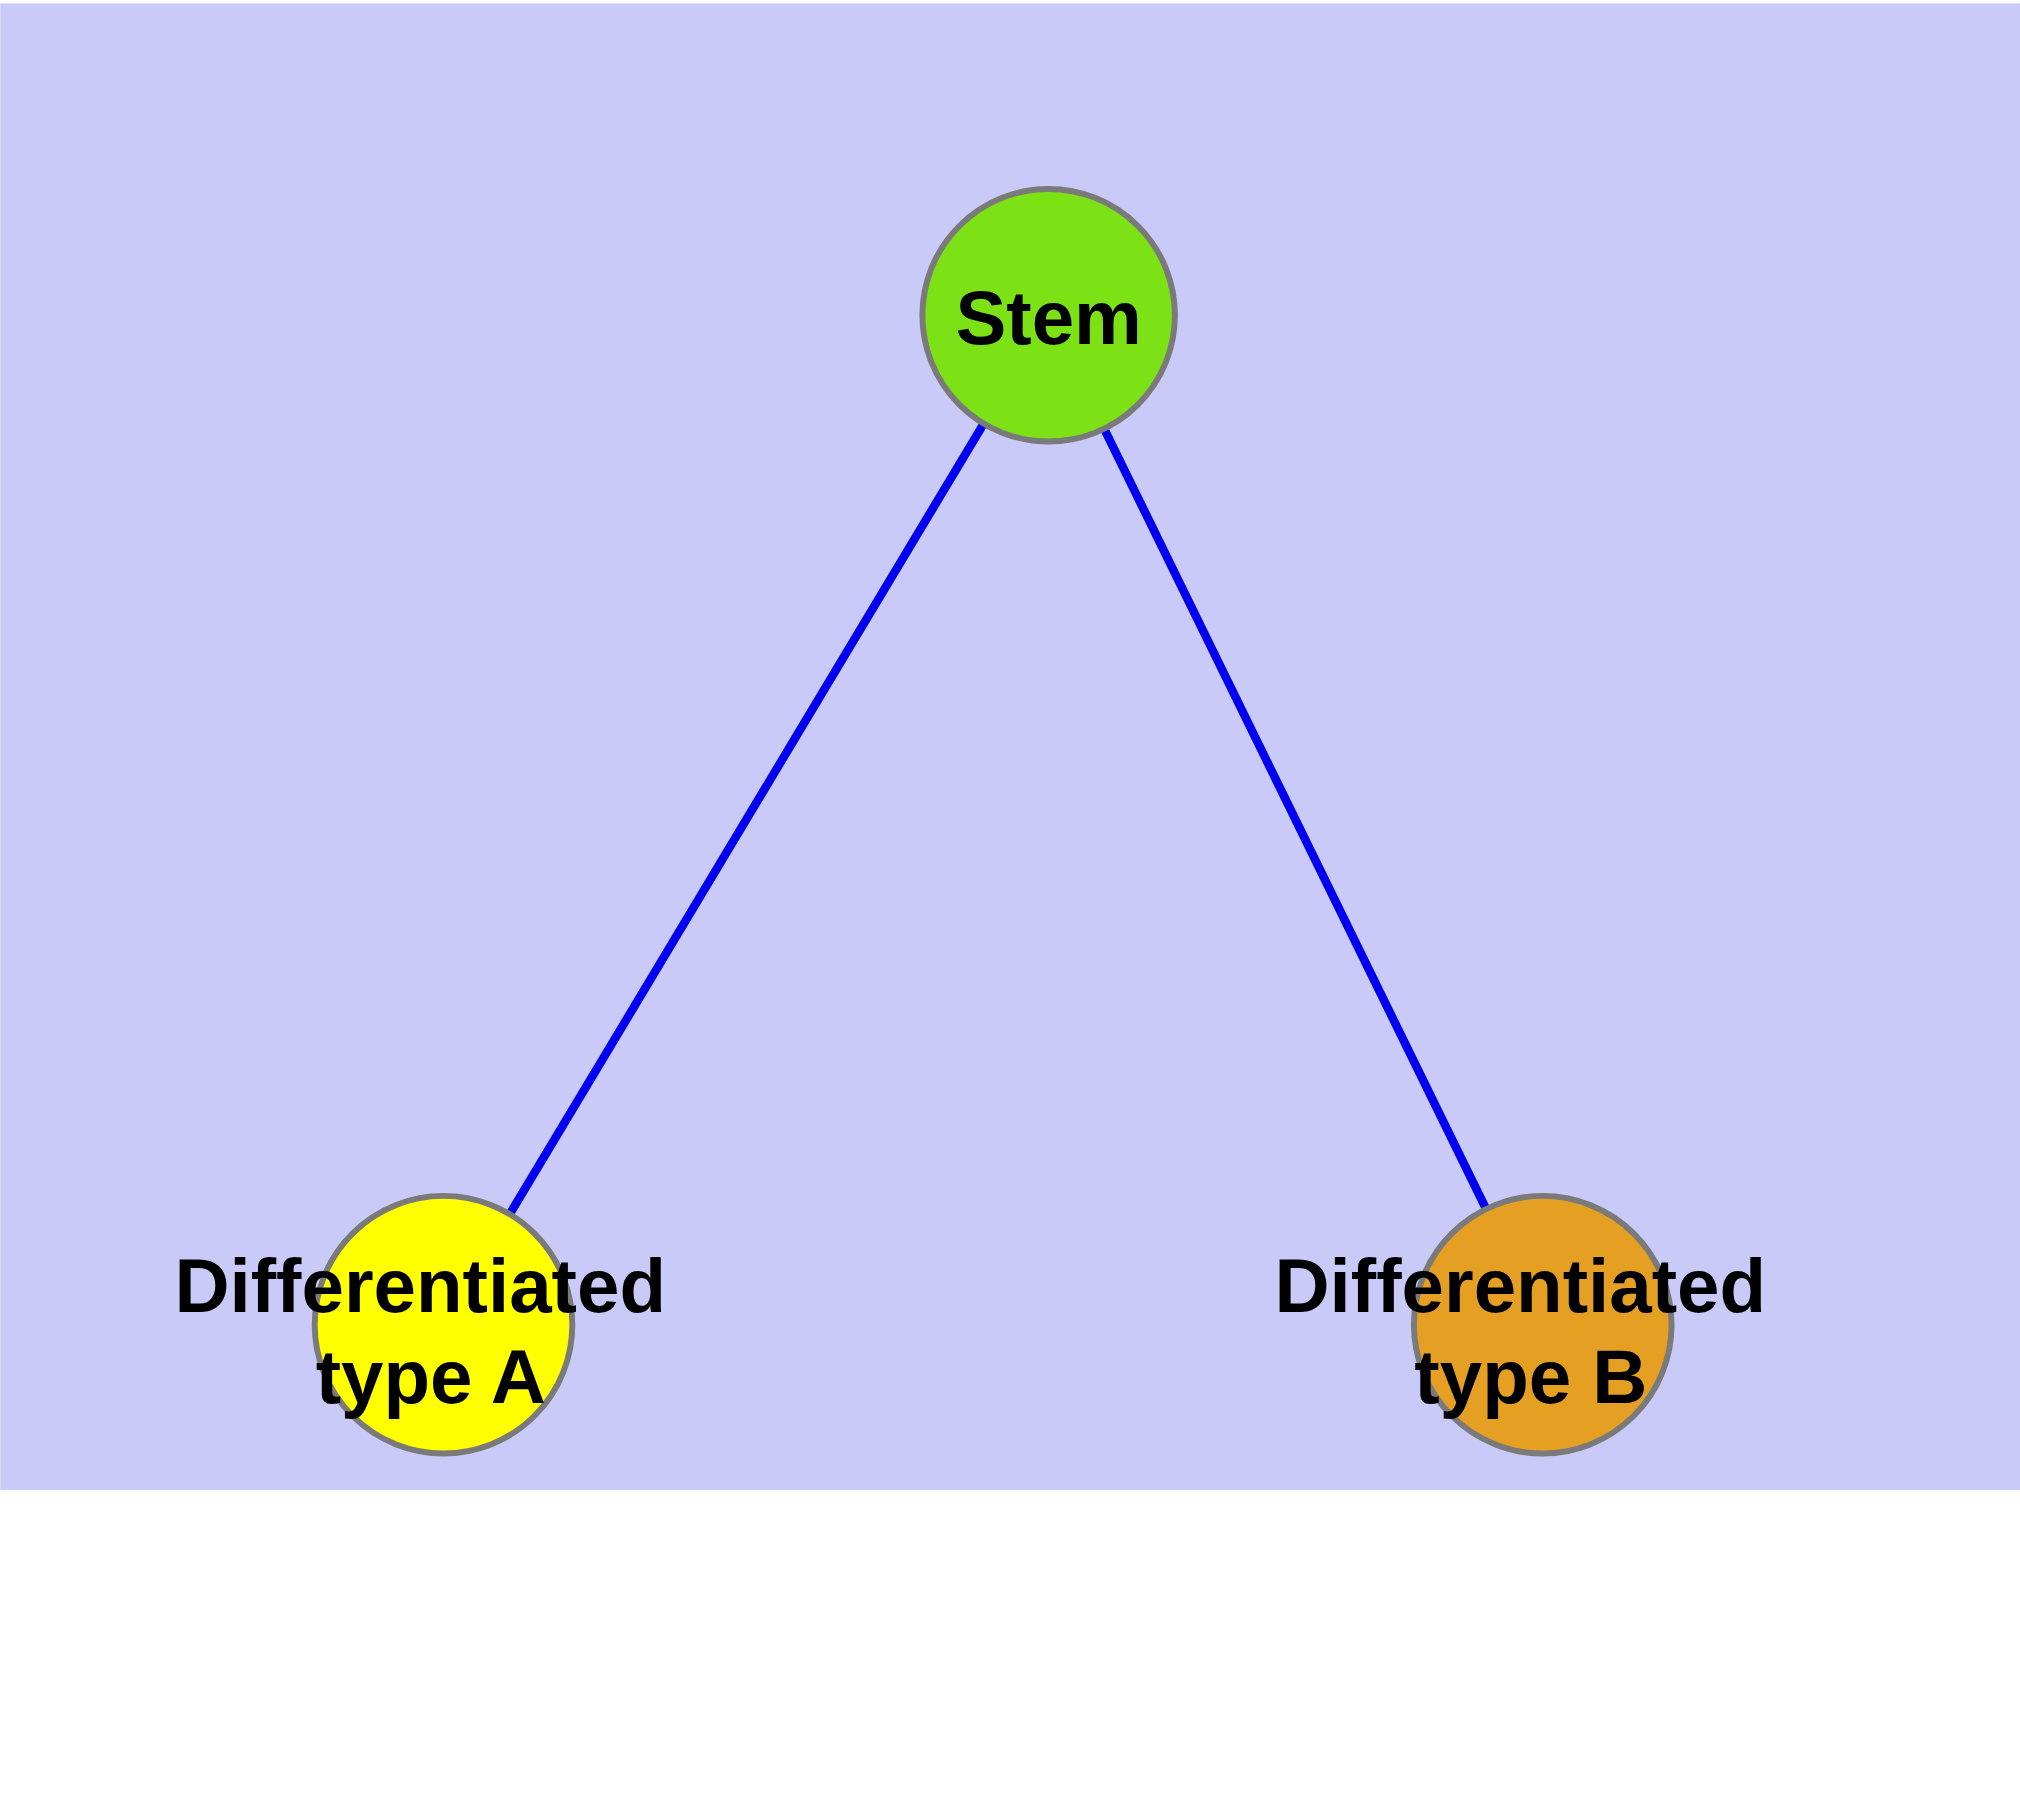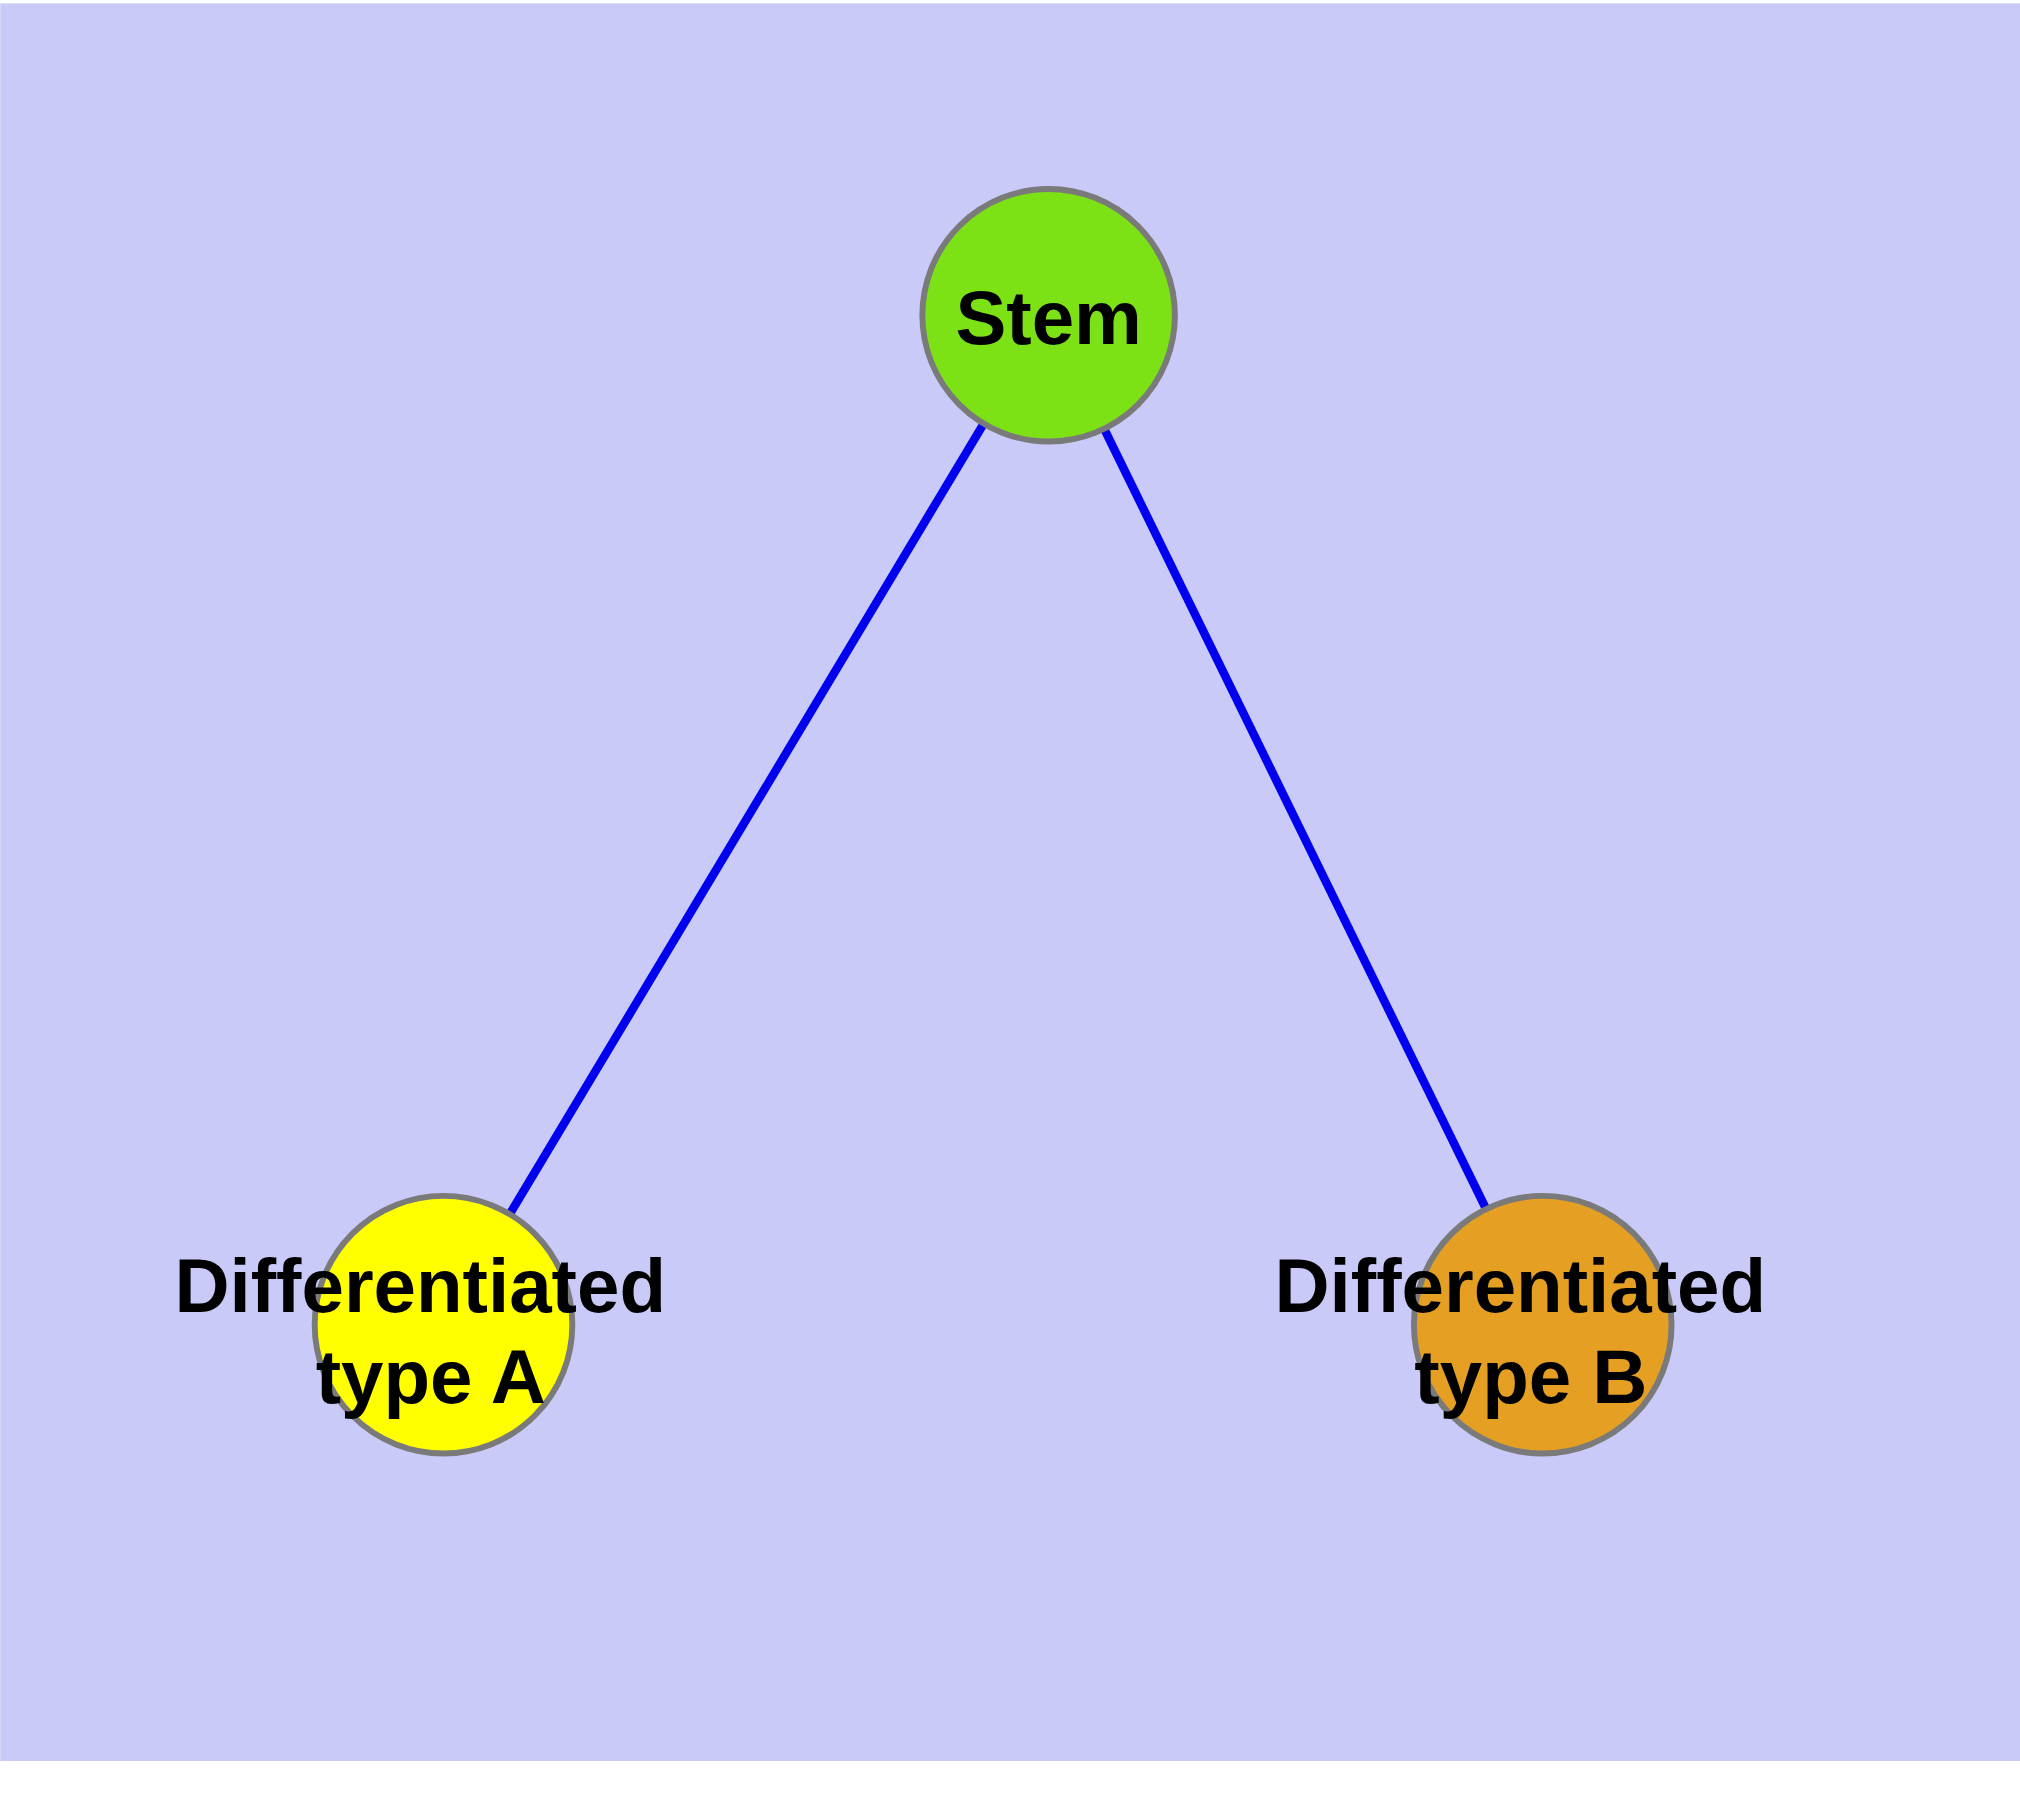--- a/index.html
+++ b/index.html
@@ -2,21 +2,21 @@
 <html style="font-size:13.6px"><head>
 <meta charset="utf-8">
 <style>
   html, body {
     margin: 0;
     padding: 0;
     background: #ffffff;
   }
   .canvas-wrap {
     width: 2021px;
-    height: 1761px;
+    height: 1490px;
     position: relative;
   }
   svg {
     display: block;
     width: 2021px;
     height: 1812px;
   }
   .node-circle {
     stroke-width: 7px;
   }

